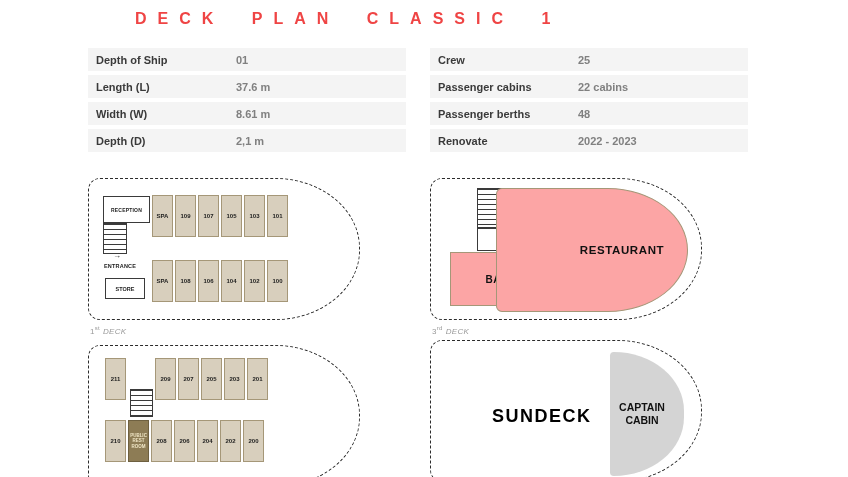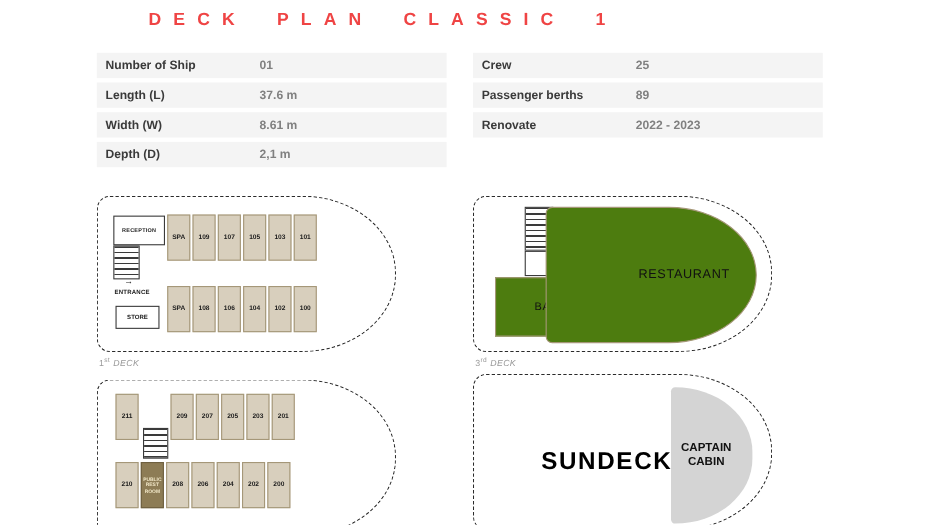--- a/index.html
+++ b/index.html
@@ -51,46 +51,46 @@
   .stairs { position:absolute; border:1px solid #3a3a3a; background-color:#fff;
             background-image:repeating-linear-gradient(180deg,#3a3a3a 0px,#3a3a3a 1px,transparent 1px,transparent 5px); }
   .stairs-1 { left:15px; top:45px; width:24px; height:31px; }
   .stairs-3 { left:47px; top:10px; width:26px; height:40px; }
   .stairs-2 { left:42px; top:44px; width:23px; height:28px; }
 
   .entrance-arrow { position:absolute; left:25px; top:74px; font-size:8px; color:#1c1c1c; line-height:1; }
   .entrance-label { position:absolute; left:16px; top:85px; font-size:5.5px; font-weight:700;
                     color:#1c1c1c; letter-spacing:0.2px; }
 
-  .roombox { position:absolute; background:#4d7c0f; border:1px solid #a59778; display:flex;
-             align-items:center; justify-content:center; font-weight:400; color:#111; }
+  .roombox { position:absolute; background:#fca5a5; border:1px solid #a59778; display:flex;
+             align-items:center; justify-content:center; font-weight:700; color:#111; }
   .bar { left:20px; top:74px; width:42px; height:54px; font-size:10px; letter-spacing:0.5px;padding-left:46px; }
   .restaurant { left:66px; top:10px; width:192px; height:124px;
                 border-radius:6px 80px 80px 6px / 6px 62px 62px 6px;
                 font-size:11.5px; letter-spacing:0.6px; padding-left:60px; }
 
-  .sundeck-text { position:absolute; left:62px; top:66px; font-size:22px; font-weight:800;
+  .sundeck-text { position:absolute; left:62px; top:66px; font-size:18px; font-weight:800;
                   letter-spacing:1.5px; color:#000; }
   .captain { position:absolute; left:180px; top:12px; width:74px; height:124px; background:#d4d4d4;
              border-radius:4px 74px 74px 4px / 4px 62px 62px 4px;
              display:flex; align-items:center; justify-content:center; }
   .captain-text { width:48px; margin-right:10px; text-align:center; font-size:10.5px;
                   font-weight:800; color:#111; line-height:1.25; }
 </style>
 </head>
 <body>
 
 <div class="page">
 
   <h1 class="title">DECK PLAN CLASSIC 1</h1>
 
   <div class="specs">
     <div class="spec-col">
       <div class="spec-row">
-        <span class="spec-label">Number of Ship</span>
+        <span class="spec-label">Depth of Ship</span>
         <span class="spec-value">01</span>
       </div>
       <div class="spec-row">
         <span class="spec-label">Length (L)</span>
         <span class="spec-value">37.6 m</span>
       </div>
       <div class="spec-row">
         <span class="spec-label">Width (W)</span>
         <span class="spec-value">8.61 m</span>
       </div>
@@ -98,22 +98,26 @@
         <span class="spec-label">Depth (D)</span>
         <span class="spec-value">2,1 m</span>
       </div>
     </div>
     <div class="spec-col right">
       <div class="spec-row">
         <span class="spec-label">Crew</span>
         <span class="spec-value">25</span>
       </div>
       <div class="spec-row">
+        <span class="spec-label">Passenger cabins</span>
+        <span class="spec-value">22 cabins</span>
+      </div>
+      <div class="spec-row">
         <span class="spec-label">Passenger berths</span>
-        <span class="spec-value">89</span>
+        <span class="spec-value">48</span>
       </div>
       <div class="spec-row">
         <span class="spec-label">Renovate</span>
         <span class="spec-value">2022 - 2023</span>
       </div>
     </div>
   </div>
 
   <div class="deck" id="deck1">
     <div class="hull"></div>

